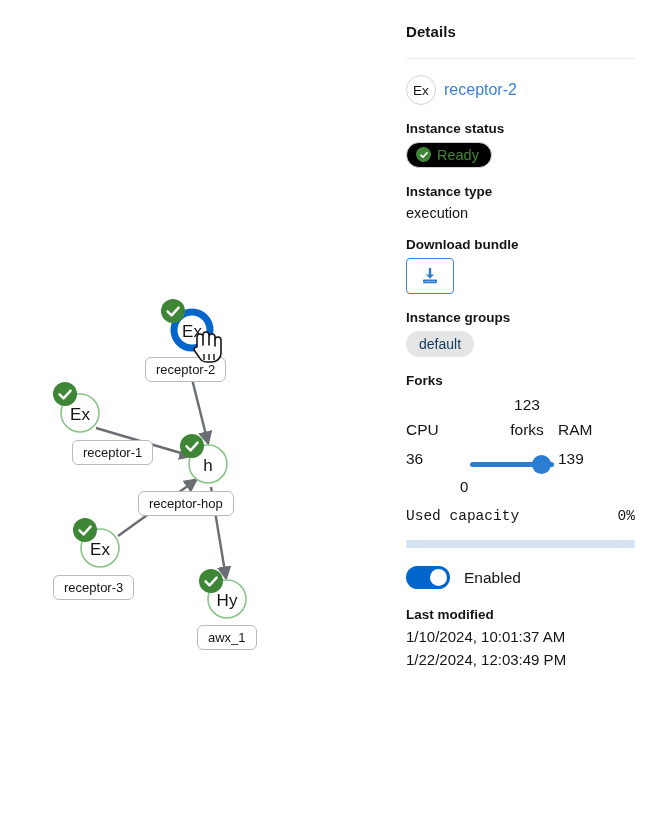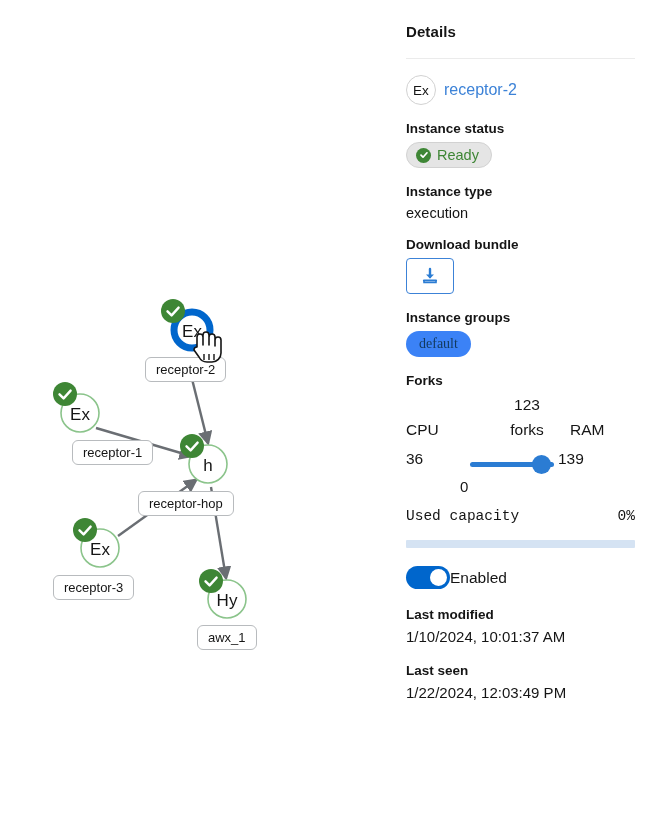--- a/index.html
+++ b/index.html
@@ -73,59 +73,58 @@
     width: 30px; height: 30px; border-radius: 50%;
     border: 1px solid #d2d2d2; background: #fff;
     display:flex; align-items:center; justify-content:center;
     font-size: 13.5px; color: #151515; flex: none;
   }
   .identity-link {
     font-size: 16px; color: #3c82d7; text-decoration: none;
   }
 
   .status-chip {
-    display: inline-flex; align-items: center; gap: 6px;
+    display: inline-flex; gap: 6px;
     border: 1px solid #d2d2d2; border-radius: 20px;
-    padding: 4px 12px 4px 9px; background: #e5e5e5;
+    padding: 4px 12px 4px 9px; background: #000000;
     font-size: 14.5px; color: #3e8635;
   }
   .check-round {
     width: 15px; height: 15px; border-radius: 50%;
     background: #3e8635; display:flex; align-items:center; justify-content:center;
     flex: none;
   }
 
   .dl-btn {
     width: 48px; height: 36px;
     border: 1px solid #3c82d7; border-radius: 4px;
     background: #fff; display:flex; align-items:center; justify-content:center;
     cursor: pointer; margin-top: 2px;
   }
 
   .ig-chip {
     display:inline-block;
-    background: #3b82f6; color: #123a5e;
+    background: #e5e5e5; color: #123a5e;
     border-radius: 16px; padding: 5px 13px;
     font-size: 14px;
-    font-family: Liberation Serif, serif;
   }
 
   
   .forks-block { position: relative; height: 104px; margin-top: 2px; }
   .forks-count {
     position:absolute; left: 86px; top: 2px; width: 70px;
     text-align:center; font-size: 15.5px; color:#151515;
   }
   .forks-word {
     position:absolute; left: 86px; top: 27px; width: 70px;
     text-align:center; font-size: 15.5px; color:#151515;
   }
   .cpu-label { position:absolute; left: 0px; top: 27px; font-size: 15.5px; color:#151515; }
   .cpu-value { position:absolute; left: 0px; top: 56px; font-size: 15.5px; color:#151515; }
-  .ram-label { position:absolute; left: 152px; top: 27px; font-size: 15.5px; color:#151515;margin-left:12px; }
+  .ram-label { position:absolute; left: 152px; top: 27px; font-size: 15.5px; color:#151515; }
   .ram-value { position:absolute; left: 152px; top: 56px; font-size: 15.5px; color:#151515; }
   .slider-min { position:absolute; left: 54px; top: 84px; font-size: 15px; color:#151515; }
 
   .slider-wrap { position:absolute; left: 64px; top: 62px; width: 84px; height: 18px; }
   .slider-track {
     position:absolute; left:0; top: 6px; width: 84px; height: 5px;
     border-radius: 3px; background: #2b7cd3;
   }
   .slider-thumb {
     position:absolute; left: 62px; top: -1px;
@@ -136,21 +135,21 @@
   .cap-row {
     display:flex; justify-content: space-between; align-items:center;
     font-size: 14.5px; color:#151515; margin-top: 10px; font-family: Liberation Mono, monospace;
   }
   .progress-track {
     margin-top: 16px; height: 8px; border-radius: 1px;
     background: #d5e3f3; width: 100%;
   }
   .progress-fill { height: 100%; width: 0%; background: #2b7cd3; border-radius: 1px; }
 
-  .toggle-row { display:flex; align-items:center; margin-top: 18px; }
+  .toggle-row { display:flex; align-items:center; gap: 14px; margin-top: 18px; }
   .toggle {
     width: 44px; height: 23px; border-radius: 14px; background: #0066cc;
     position: relative; cursor: pointer; flex:none;
   }
   .toggle .knob {
     position:absolute; top: 3px; left: 24px;
     width: 17px; height: 17px; border-radius: 50%; background:#fff;
   }
   .toggle-label { font-size: 15.5px; color:#151515; }
 
@@ -303,17 +302,16 @@
     <div class="toggle-row">
       <div class="toggle">
         <div class="knob"></div>
       </div>
       <span class="toggle-label">Enabled</span>
     </div>
 
     <div class="ts-label">Last modified</div>
     <div class="ts-value">1/10/2024, 10:01:37 AM</div>
 
-    <div class="ts-label">Last seen</div>
     <div class="ts-value">1/22/2024, 12:03:49 PM</div>
 
   </div>
 </div>
 
 </body></html>

